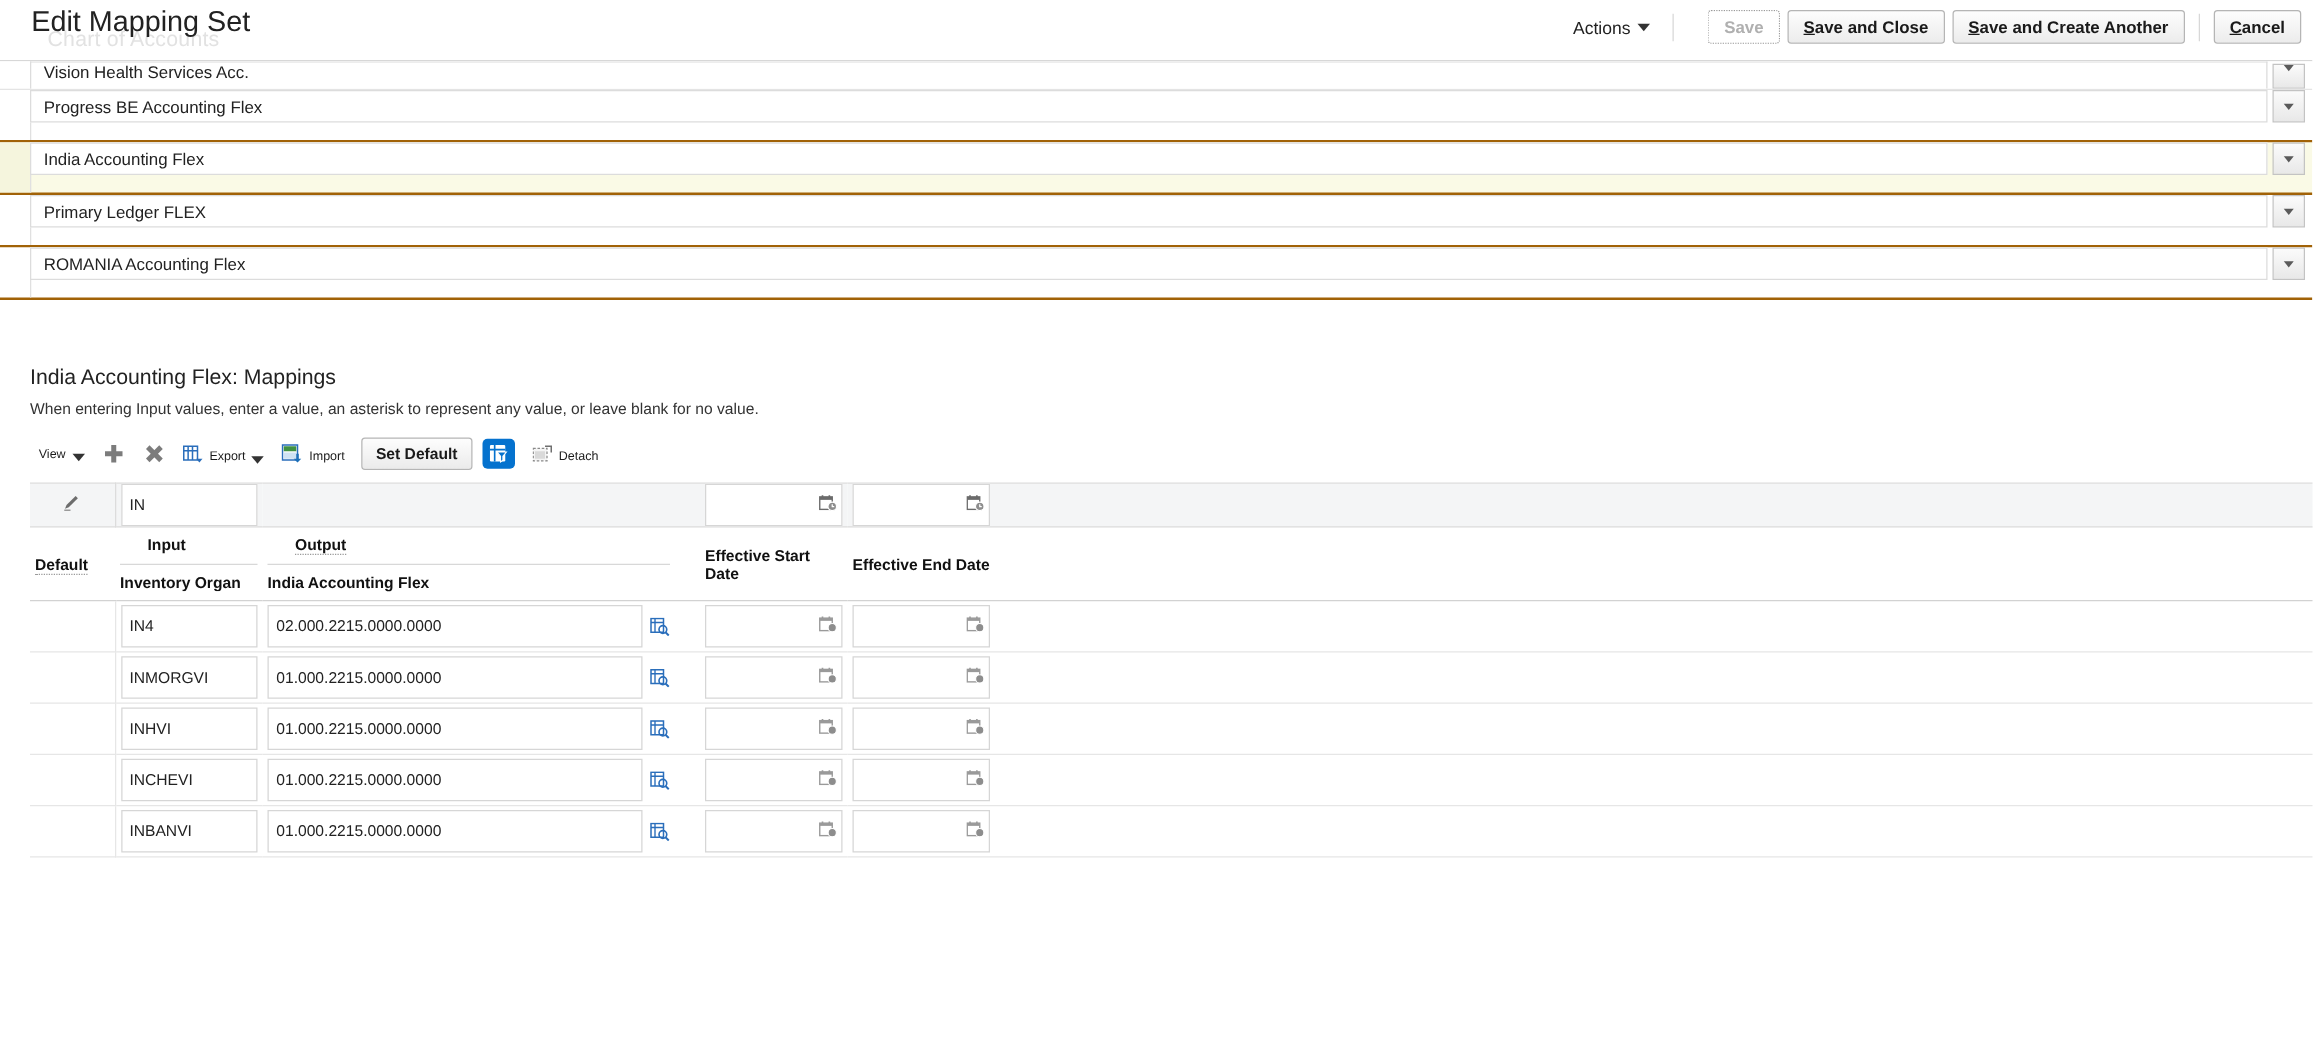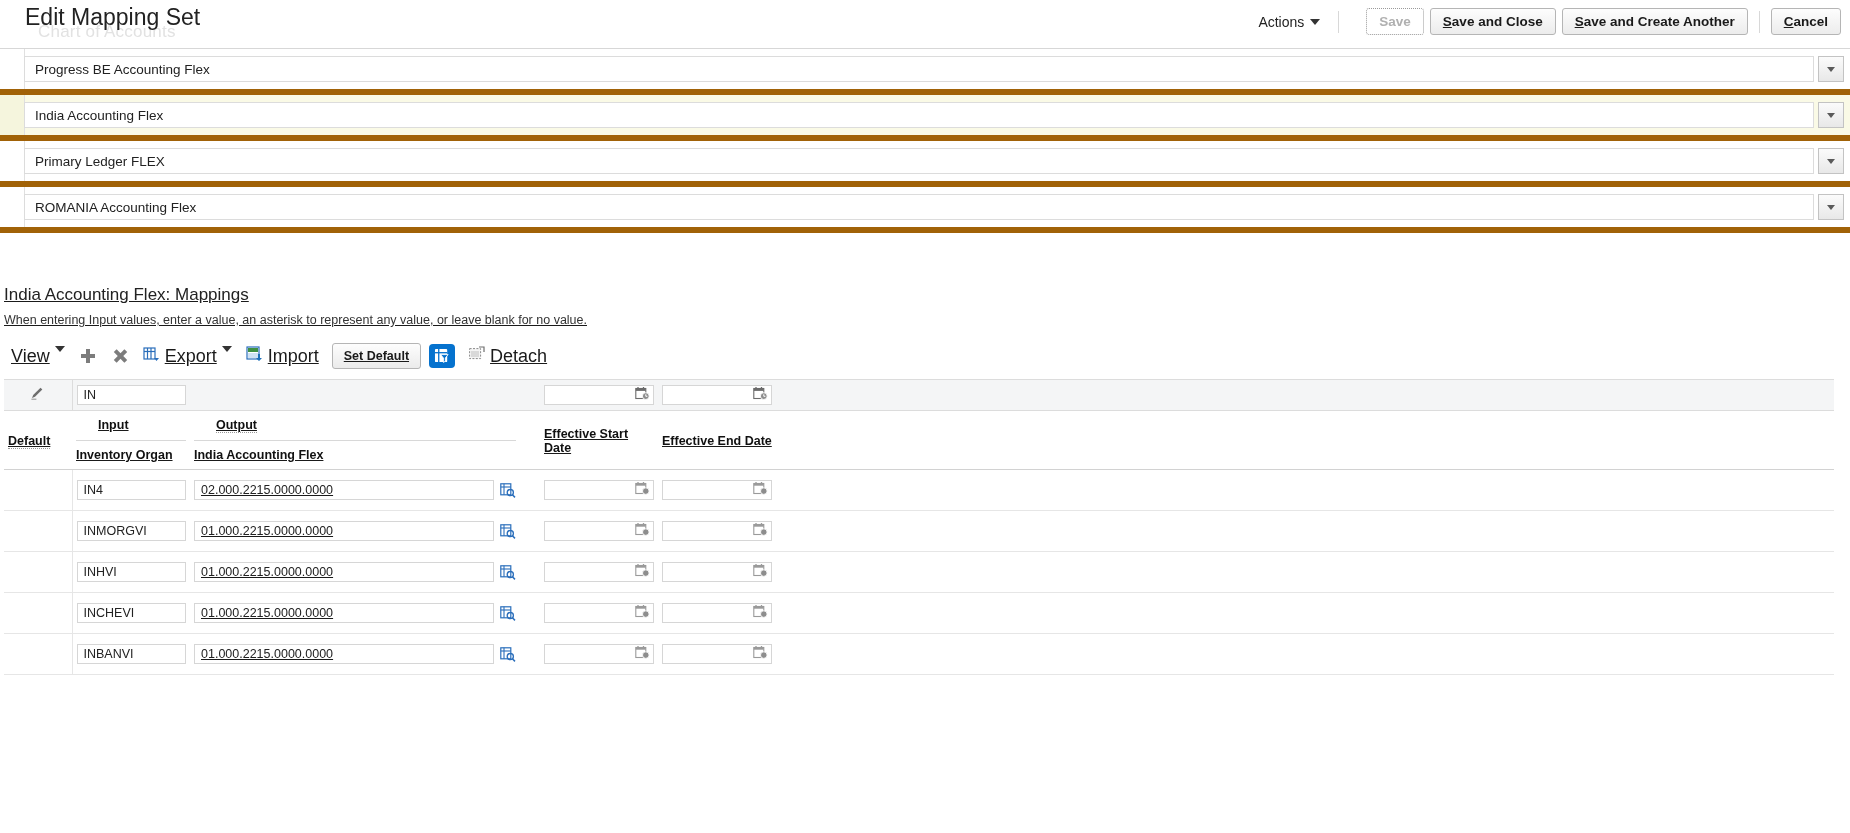--- a/index.html
+++ b/index.html
@@ -105,23 +105,22 @@
   
   .coa-region {
     position: relative;
     margin-top: 2px;
     border-top: 1px solid #d7d7d7;
     overflow: hidden;
   }
   .coa-row {
     position: relative;
     display: flex;
-    align-items: center;
     height: 40px;
-    border-bottom: 6px solid #a16207;
+    border-bottom: 2px solid #a16207;
     background: #ffffff;
     padding-left: 24px;
   }
   .coa-row.clipped {
     height: 22px;
     align-items: flex-end;
     border-bottom: 1px solid #e4e4e4;
     overflow: hidden;
   }
   .coa-row.selected {
@@ -173,22 +172,21 @@
   .chev-glyph {
     width: 0; height: 0;
     border-left: 4.5px solid transparent;
     border-right: 4.5px solid transparent;
     border-top: 5px solid #5a5a5a;
   }
 
   
   .mappings {
     margin-top: 52px;
-    padding: 0 4px;
-    text-decoration: underline;
+    padding: 0 24px;
   }
   .section-title {
     font-size: 17px;
     color: #222;
     font-weight: 400;
     margin: 0 0 8px 0;
   }
   .section-desc {
     font-size: 12.5px;
     color: #333;
@@ -198,23 +196,23 @@
   
   .toolbar {
     display: flex;
     align-items: center;
     gap: 0;
     height: 30px;
     margin-bottom: 8px;
   }
   .tb-item {
     display: flex;
-    align-items: flex-start;
+    align-items: flex-end;
     gap: 5px;
-    font-size: 18px;
+    font-size: 10px;
     color: #1a1a1a;
     padding: 3px 7px;
     cursor: pointer;
     white-space: nowrap;
   }
   .tb-item.plain { padding: 3px 9px; }
   .icon-plus {
     position: relative;
     width: 14px; height: 14px;
     display: inline-block;
@@ -320,21 +318,21 @@
     border-bottom: 1px solid #e6e6e6;
     height: 40px;
     padding: 0 4px;
     vertical-align: middle;
     background: #ffffff;
   }
   .data-row td.left-div { border-right: 1px solid #e6e6e6; }
 
   .fld {
     width: 100%;
-    height: 20px;
+    height: 34px;
     border: 1px solid #d6d6d6;
     background: #ffffff;
     font-family: "Liberation Sans", sans-serif;
     font-size: 12.5px;
     color: #222;
     padding: 0 6px;
     box-sizing: border-box;
     outline: none;
   }
   .fld::placeholder { color: #999; }
@@ -376,20 +374,27 @@
     <button class="btn disabled">Save</button>
     <button class="btn"><span class="ak">S</span><span>ave and Close</span></button>
     <button class="btn"><span class="ak">S</span><span>ave and Create Another</span></button>
     <div class="hdr-sep"></div>
     <button class="btn"><span class="ak">C</span><span>ancel</span></button>
   </div>
 </div>
 
 <div class="coa-region">
 
+  <div class="coa-row clipped">
+    <div class="rowmark"></div>
+    <div class="coa-select">Vision Health Services Acc.</div>
+    <div class="coa-chevron">
+        <span class="chev-glyph"></span>
+      </div>
+  </div>
 
   <div class="coa-row">
     <div class="rowmark"></div>
     <div class="coa-select">Progress BE Accounting Flex</div>
     <div class="coa-chevron">
         <span class="chev-glyph"></span>
       </div>
   </div>
 
   <div class="coa-row selected">

